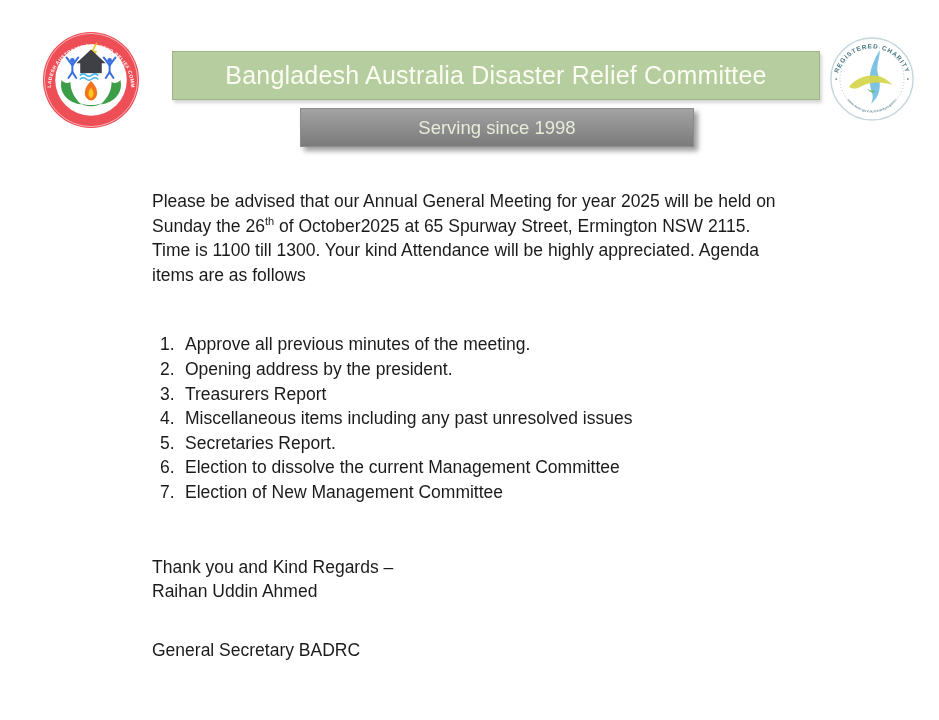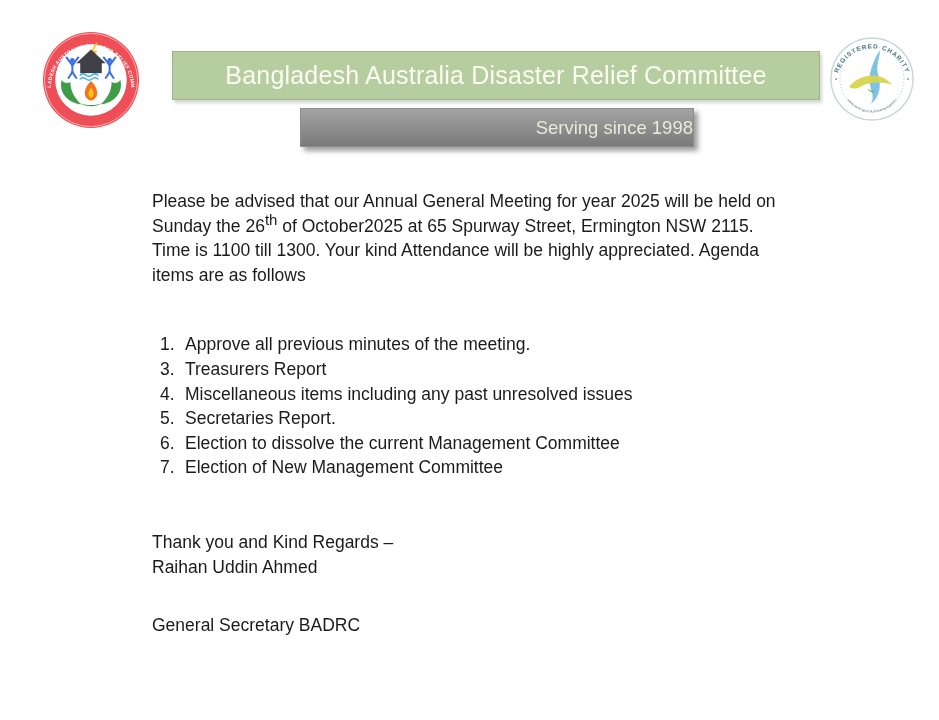--- a/index.html
+++ b/index.html
@@ -21,41 +21,41 @@
     line-height:47px;
     font-size:25px;
     color:#fbfdf2;
     letter-spacing:0.2px;
   }
   .banner-gray{
     position:absolute;left:300px;top:108px;width:392px;height:37px;
     background:linear-gradient(#a3a3a3,#7a7a7a);
     border:1px solid #8d8d8d;
     box-shadow:4px 4px 5px rgba(0,0,0,0.38);
-    text-align:right;
+    text-align:center;
     line-height:37px;
     font-size:18.5px;
     color:#e6ecd9;
   }
   
   .logo-left{position:absolute;left:42px;top:31px;width:98px;height:98px;}
   .logo-right{position:absolute;left:829px;top:36px;width:86px;height:86px;}
   .logo-left svg,.logo-right svg{width:100%;height:100%;display:block;}
   
   .textbox{
     position:absolute;left:152px;top:189px;width:720px;
     font-size:17.5px;
     line-height:24.6px;
   }
   .line{position:relative;white-space:nowrap;}
   .caret{
     position:absolute;left:-2px;top:2px;width:1.5px;height:21px;
     background:#1a1a1a;
   }
-  sup.sups{font-size:15px;vertical-align:super;line-height:0;}
+  sup.sups{font-size:11px;vertical-align:super;line-height:0;}
   .agenda{margin-top:45px;}
   .agenda-item{white-space:nowrap;}
   .agenda-item .num{display:inline-block;width:25px;margin-left:8px;}
   .closing-thanks{margin-top:50px;}
   .closing-name{}
   .closing-role{margin-top:34px;}
 </style>
 </head>
 <body>
 
@@ -156,20 +156,23 @@
       <span>Sunday the 26</span><sup class="sups">th</sup><span> of October2025 at 65 Spurway Street, Ermington NSW 2115.</span>
     </div>
     <div class="line">Time is 1100 till 1300. Your kind Attendance will be highly appreciated. Agenda</div>
     <div class="line">items are as follows</div>
 
     <div class="agenda">
       <div class="agenda-item">
         <span class="num">1.</span><span>Approve all previous minutes of the meeting.</span>
       </div>
       <div class="agenda-item">
+        <span class="num">2.</span><span>Opening address by the president.</span>
+      </div>
+      <div class="agenda-item">
         <span class="num">3.</span><span>Treasurers Report</span>
       </div>
       <div class="agenda-item">
         <span class="num">4.</span><span>Miscellaneous items including any past unresolved issues</span>
       </div>
       <div class="agenda-item">
         <span class="num">5.</span><span>Secretaries Report.</span>
       </div>
       <div class="agenda-item">
         <span class="num">6.</span><span>Election to dissolve the current Management Committee</span>

